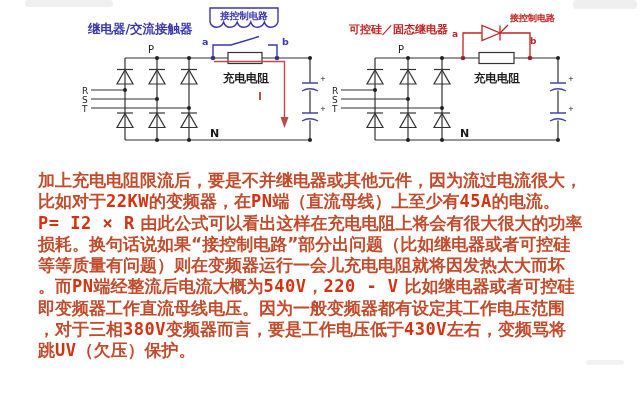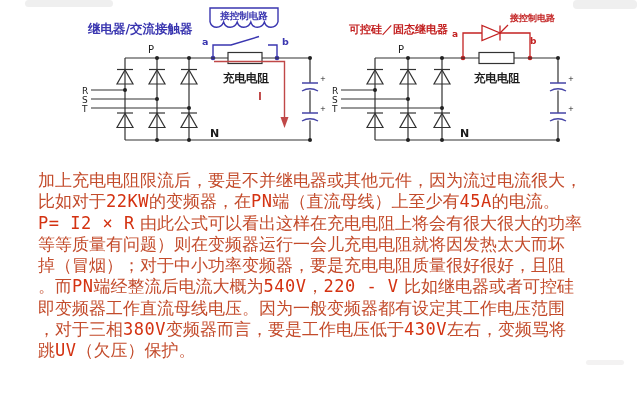--- a/index.html
+++ b/index.html
@@ -20,21 +20,21 @@
   .t-red{fill:var(--red,#c32222);font-weight:bold}
   .t-dark{fill:#1a1a1a}
   .t-bold{font-weight:bold}
   .t-cur{fill:var(--ired,#c04848);font-weight:bold}
   .dot{fill:#222}
   .dot-b{fill:var(--blue,#3a36b0)}
   .dot-r{fill:var(--red,#c32222)}
   .arrowhead{fill:var(--ired,#c04848)}
   .para{position:absolute;left:38px;top:170px;width:580px}
   .tline{height:21.3px;line-height:21.3px;white-space:nowrap;font-size:17px;
-         font-weight:normal;color:var(--cn,#c34b2b)}
+         font-weight:bold;color:var(--cn,#c34b2b)}
   .tline .em{color:var(--em,#d43211);font-family:"DejaVu Sans Mono",monospace;
              letter-spacing:.5px}
 </style>
 </head>
 <body>
 
 <div class="artifact a-tl"></div>
 <div class="artifact a-tr"></div>
 <div class="artifact a-mid"></div>
 
@@ -205,19 +205,19 @@
         <circle class="dot" cx="442" cy="140" r="2"></circle>
         <circle class="dot" cx="558" cy="140" r="2"></circle>
     </g>
   </g>
 </svg>
 
 <div class="para">
     <div class="tline"><span class="cn">加上充电电阻限流后，要是不并继电器或其他元件，因为流过电流很大，</span></div>
     <div class="tline"><span class="cn">比如对于</span><span class="em">22KW</span><span class="cn">的变频器，在</span><span class="em">PN</span><span class="cn">端（直流母线）上至少有</span><span class="em">45A</span><span class="cn">的电流。</span></div>
     <div class="tline"><span class="em">P= I2 × R</span><span class="cn"> 由此公式可以看出这样在充电电阻上将会有很大很大的功率</span></div>
+    <div class="tline"><span class="cn">损耗。换句话说如果“接控制电路”部分出问题（比如继电器或者可控硅</span></div>
     <div class="tline"><span class="cn">等等质量有问题）则在变频器运行一会儿充电电阻就将因发热太大而坏</span></div>
-    <div class="tline"><span class="cn">掉（冒烟）；对于中小功率变频器，要是充电电阻质量很好很好，且阻</span></div>
     <div class="tline"><span class="cn">。而</span><span class="em">PN</span><span class="cn">端经整流后电流大概为</span><span class="em">540V</span><span class="cn">，</span><span class="em">220 - V</span><span class="cn"> 比如继电器或者可控硅</span></div>
     <div class="tline"><span class="cn">即变频器工作直流母线电压。因为一般变频器都有设定其工作电压范围</span></div>
     <div class="tline"><span class="cn">，对于三相</span><span class="em">380V</span><span class="cn">变频器而言，要是工作电压低于</span><span class="em">430V</span><span class="cn">左右，变频骂将</span></div>
     <div class="tline"><span class="cn">跳</span><span class="em">UV</span><span class="cn">（欠压）保护。</span></div>
   </div>
 
 </body></html>

